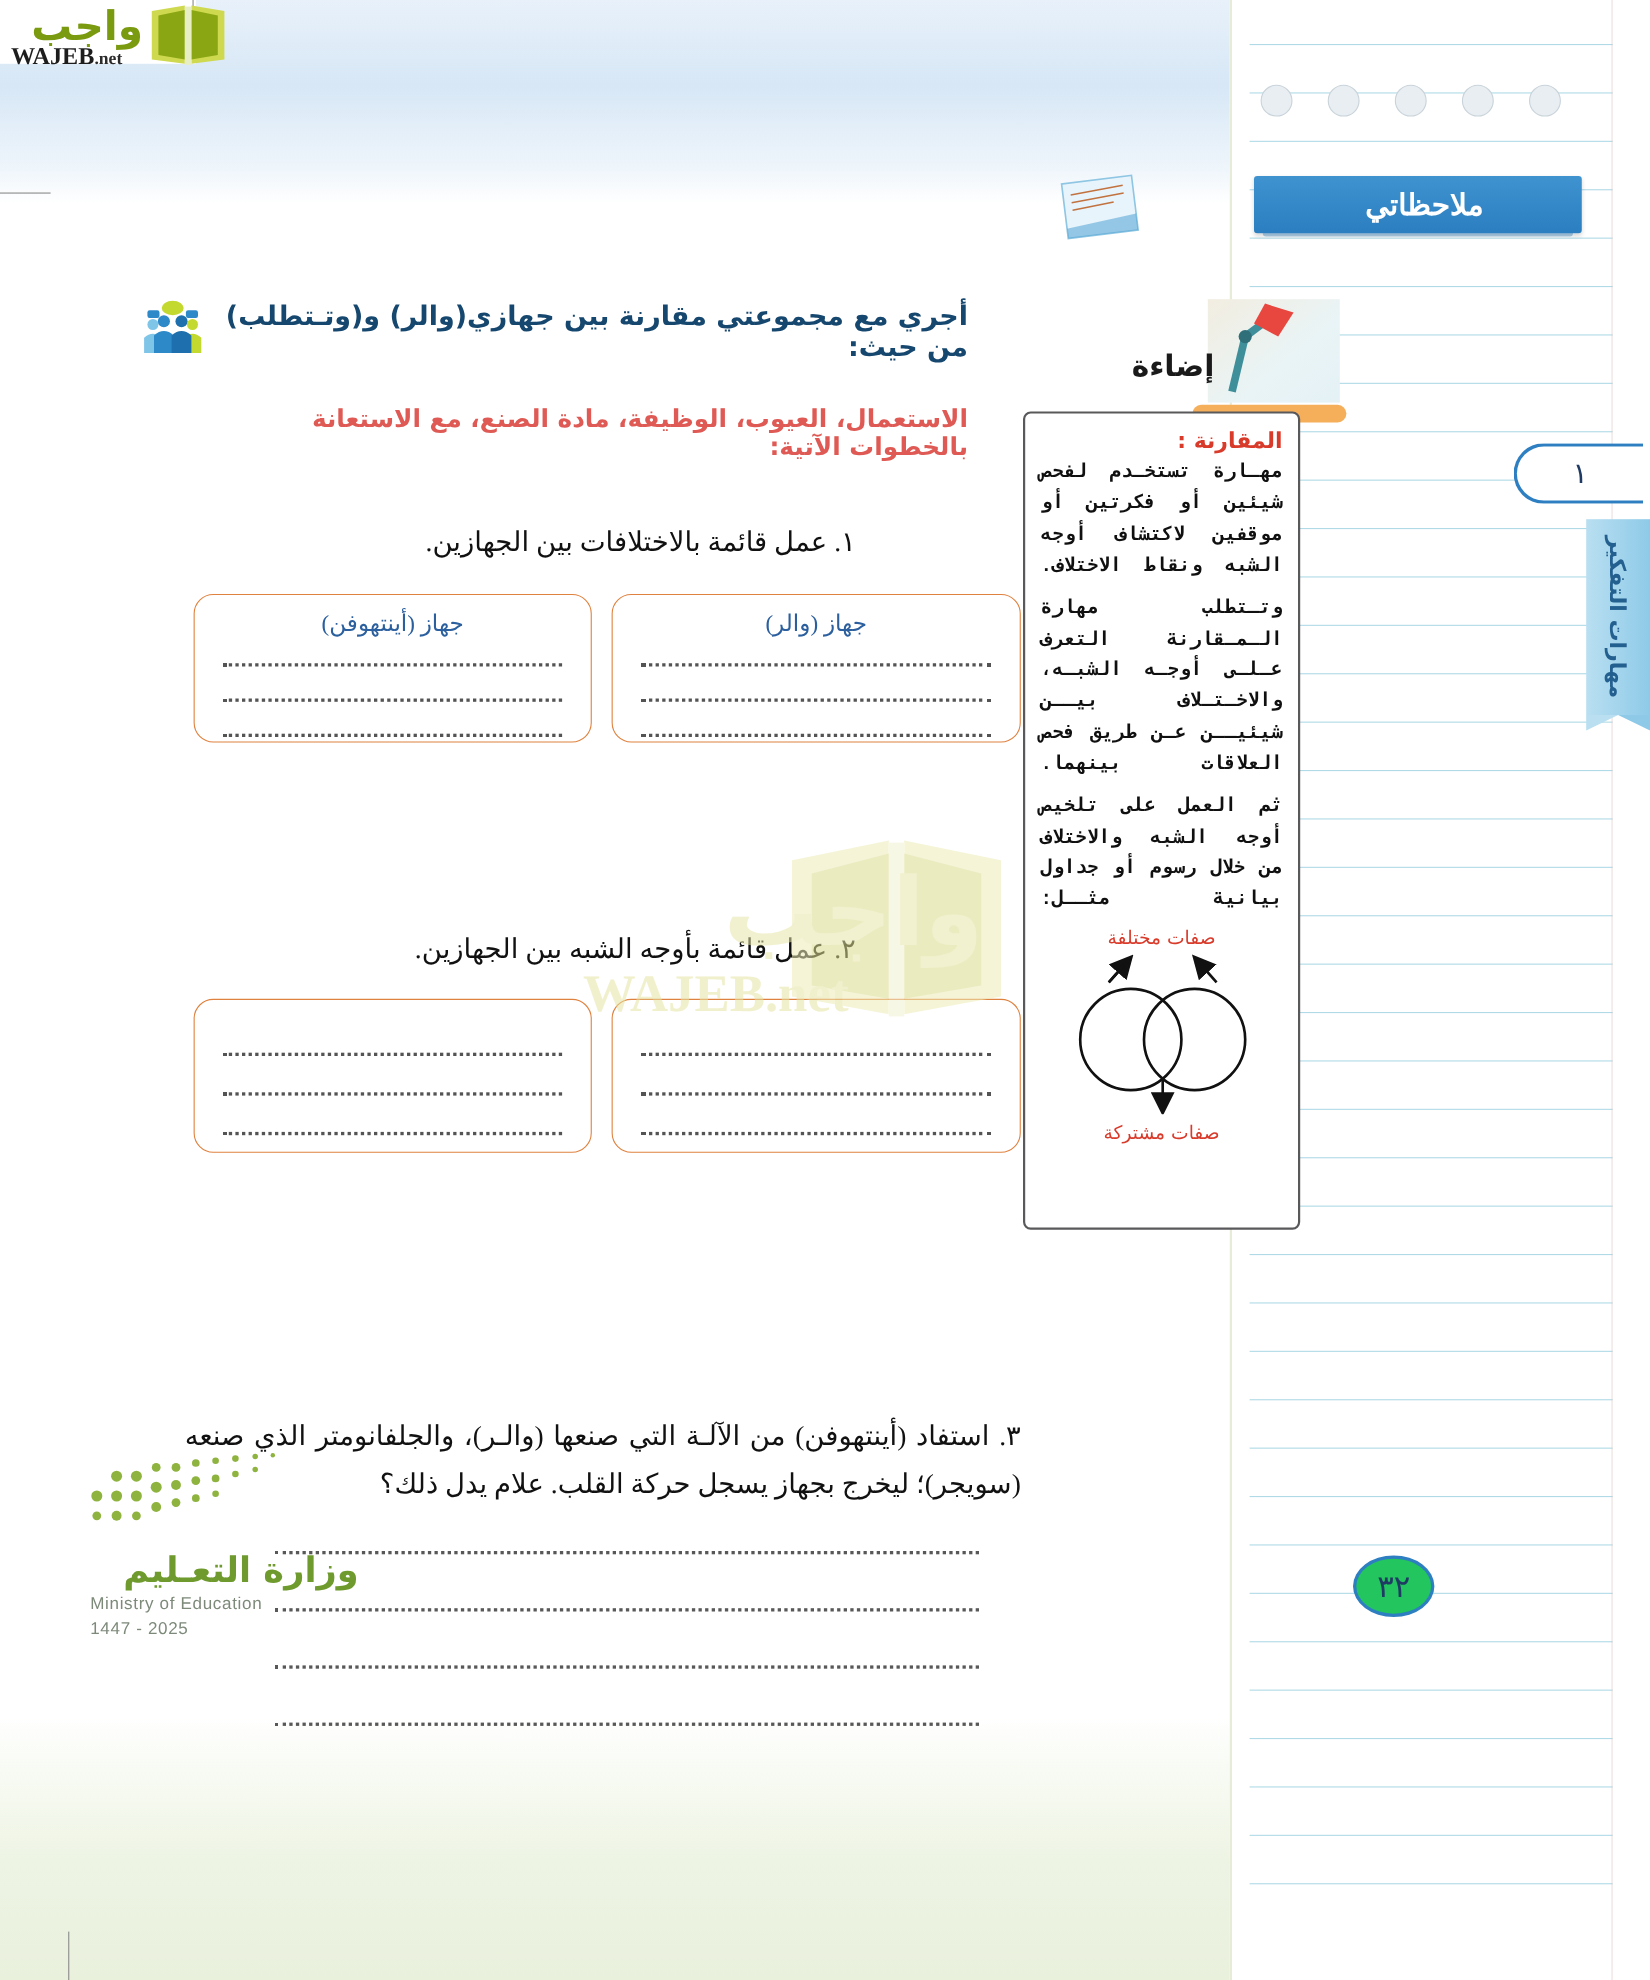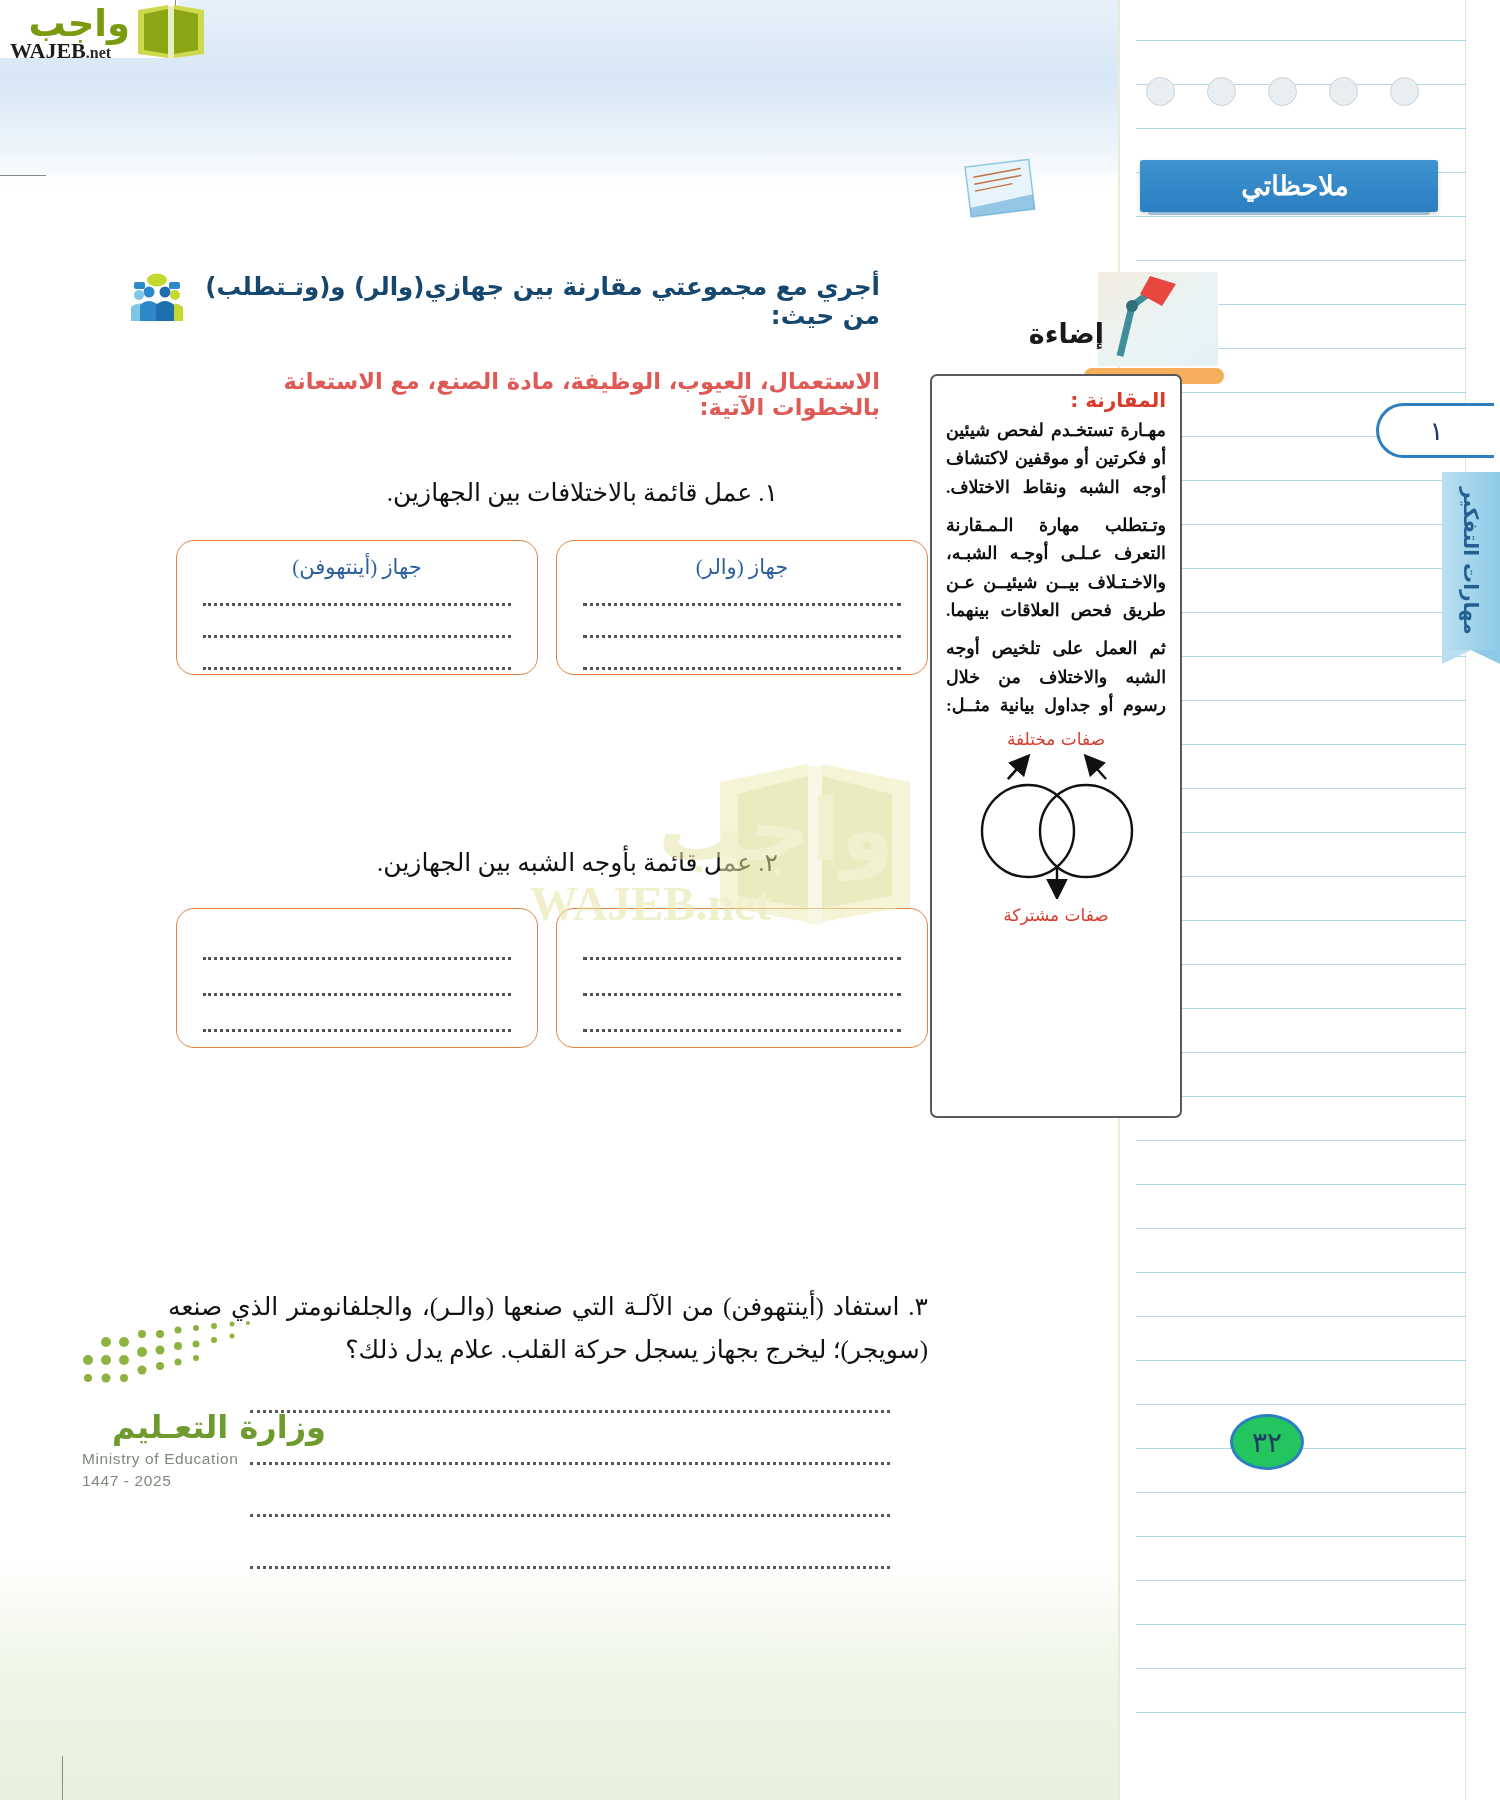--- a/index.html
+++ b/index.html
@@ -233,21 +233,21 @@
     font-family: "DejaVu Sans", sans-serif;
     margin-bottom: 4px;
   }
   .def-p {
     direction: rtl; text-align: justify;
     text-align-last: justify;
     font-size: 17.5px;
     line-height: 1.62;
     color: #101010;
     font-weight: bold;
-    font-family: Liberation Serif, serif;
+    font-family: Liberation Mono, monospace;
     margin: 0 0 10px 0;
     word-spacing: 1px;
   }
   .venn-wrap {
     position: relative;
     width: 100%; height: 200px;
     margin-top: 2px;
   }
   .venn-top {
     color: #d93b2b; font-size: 17px; text-align: center;

